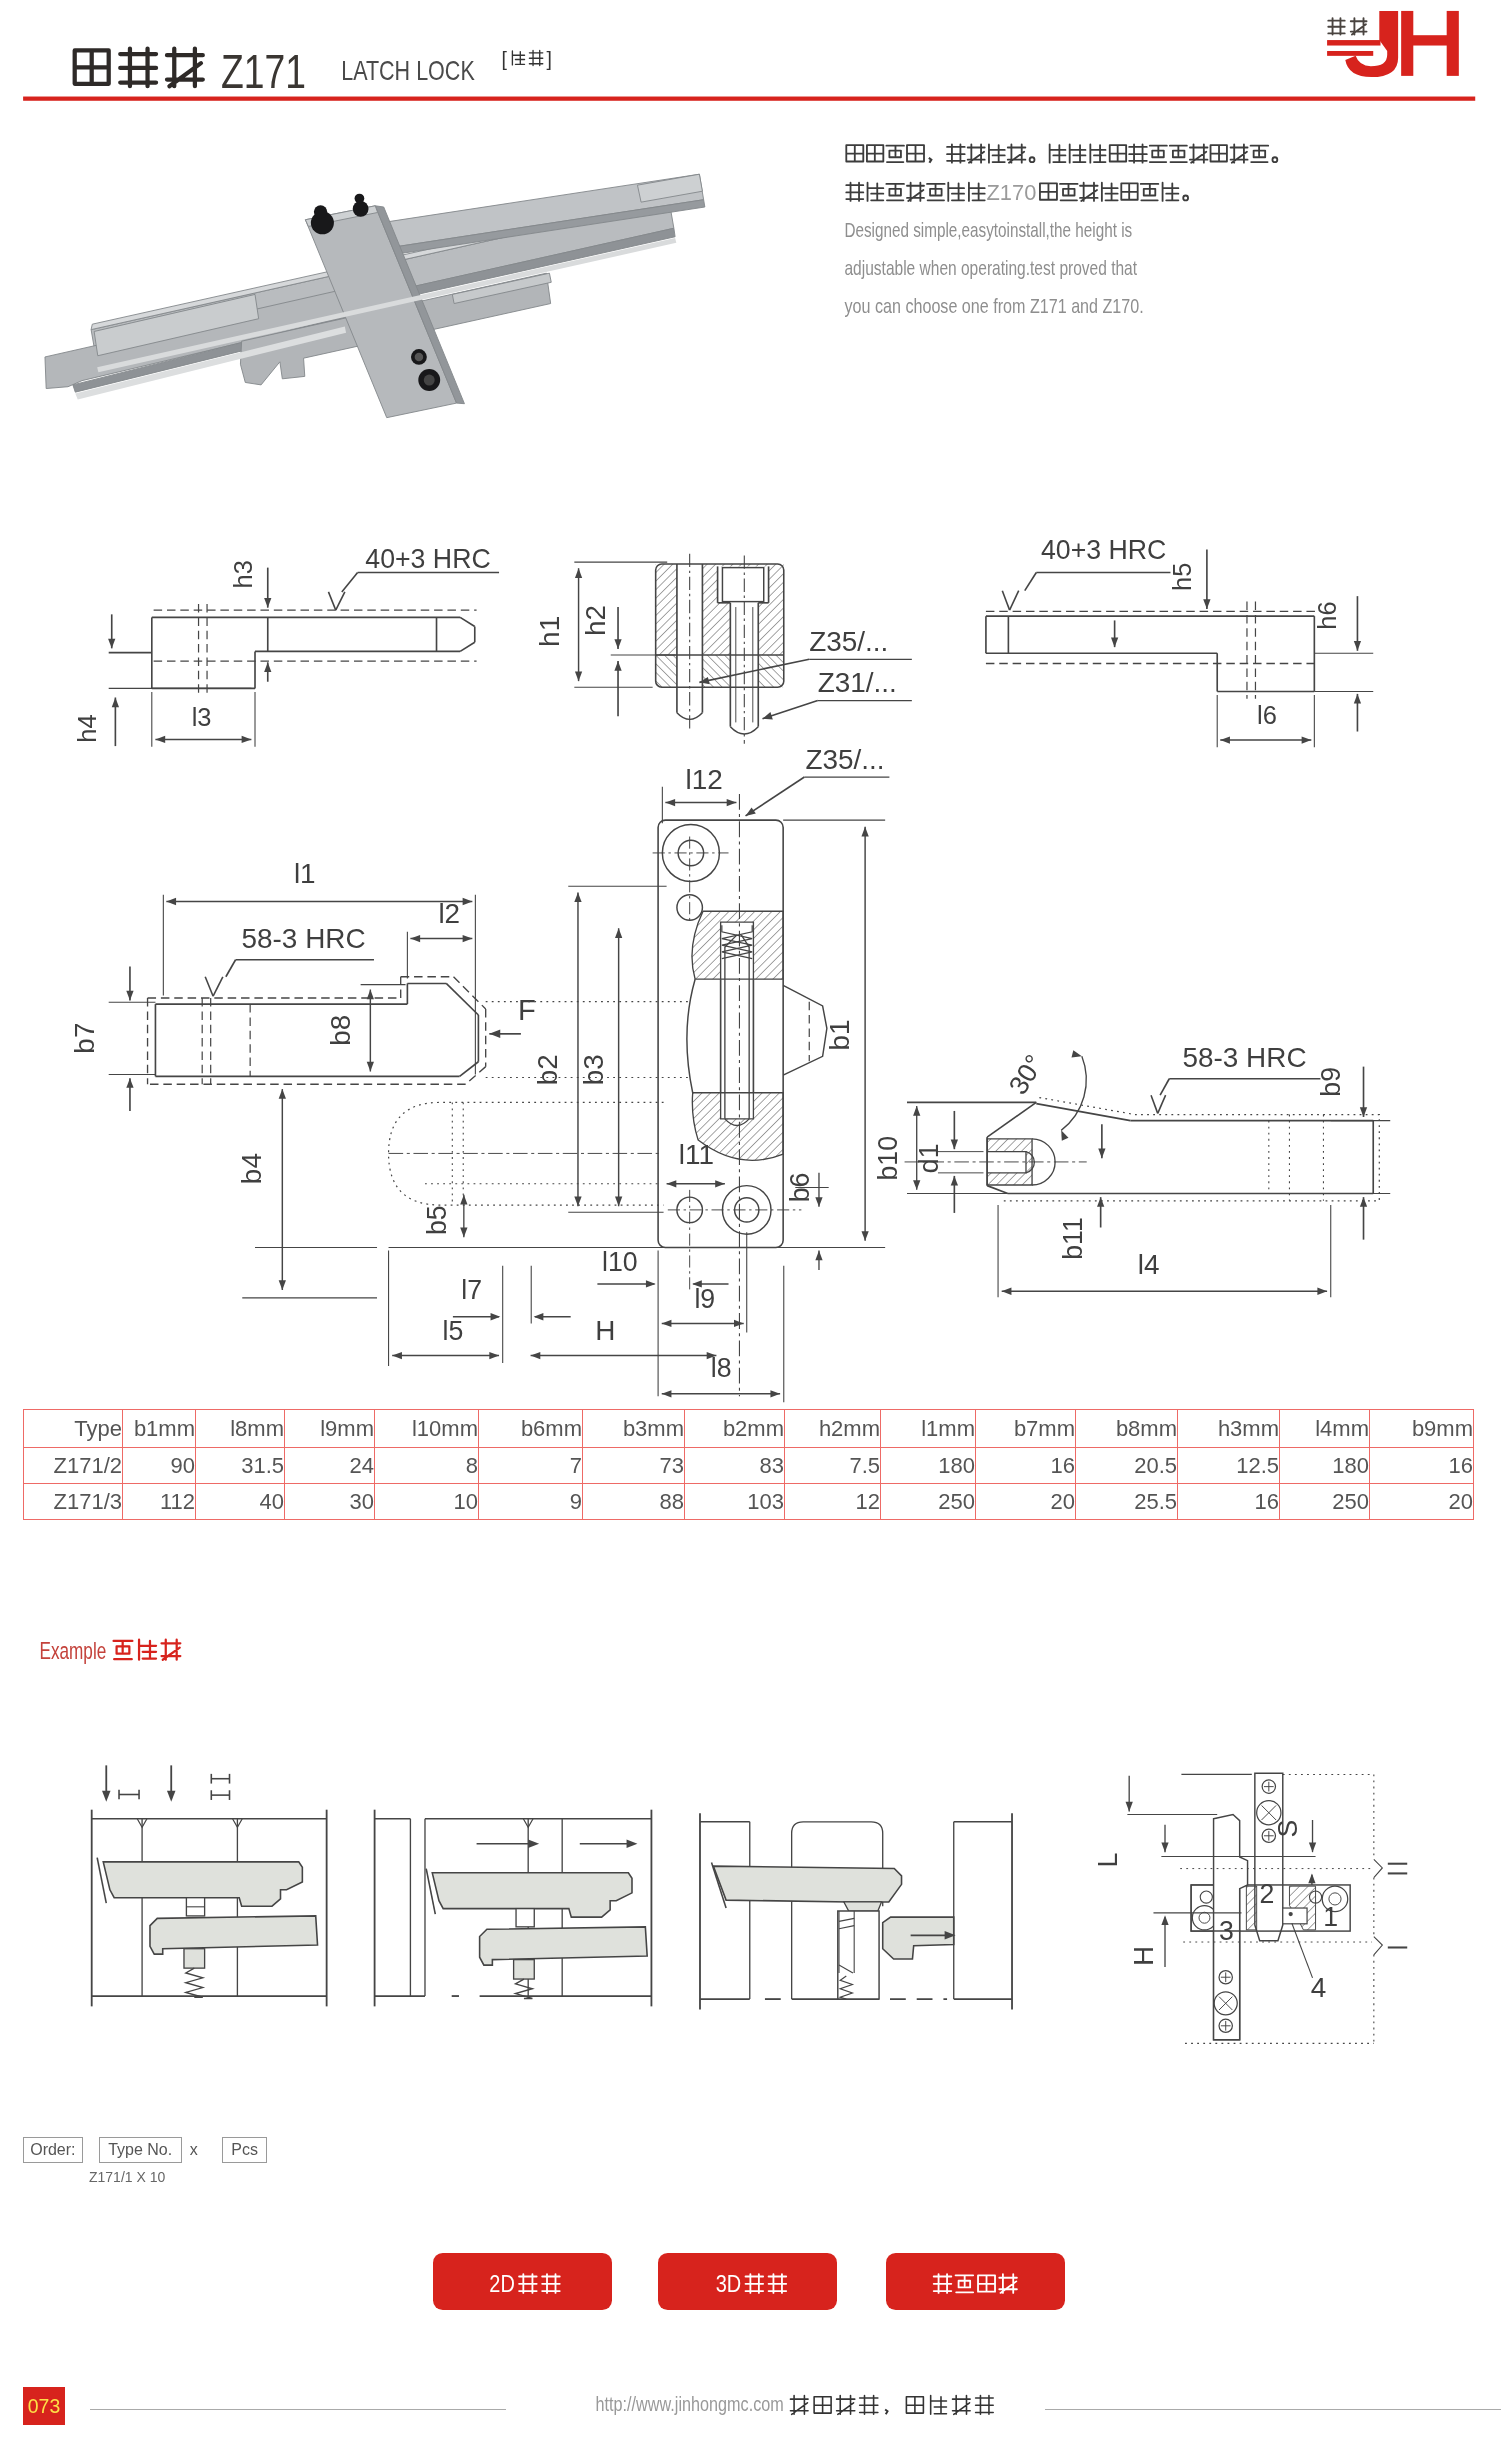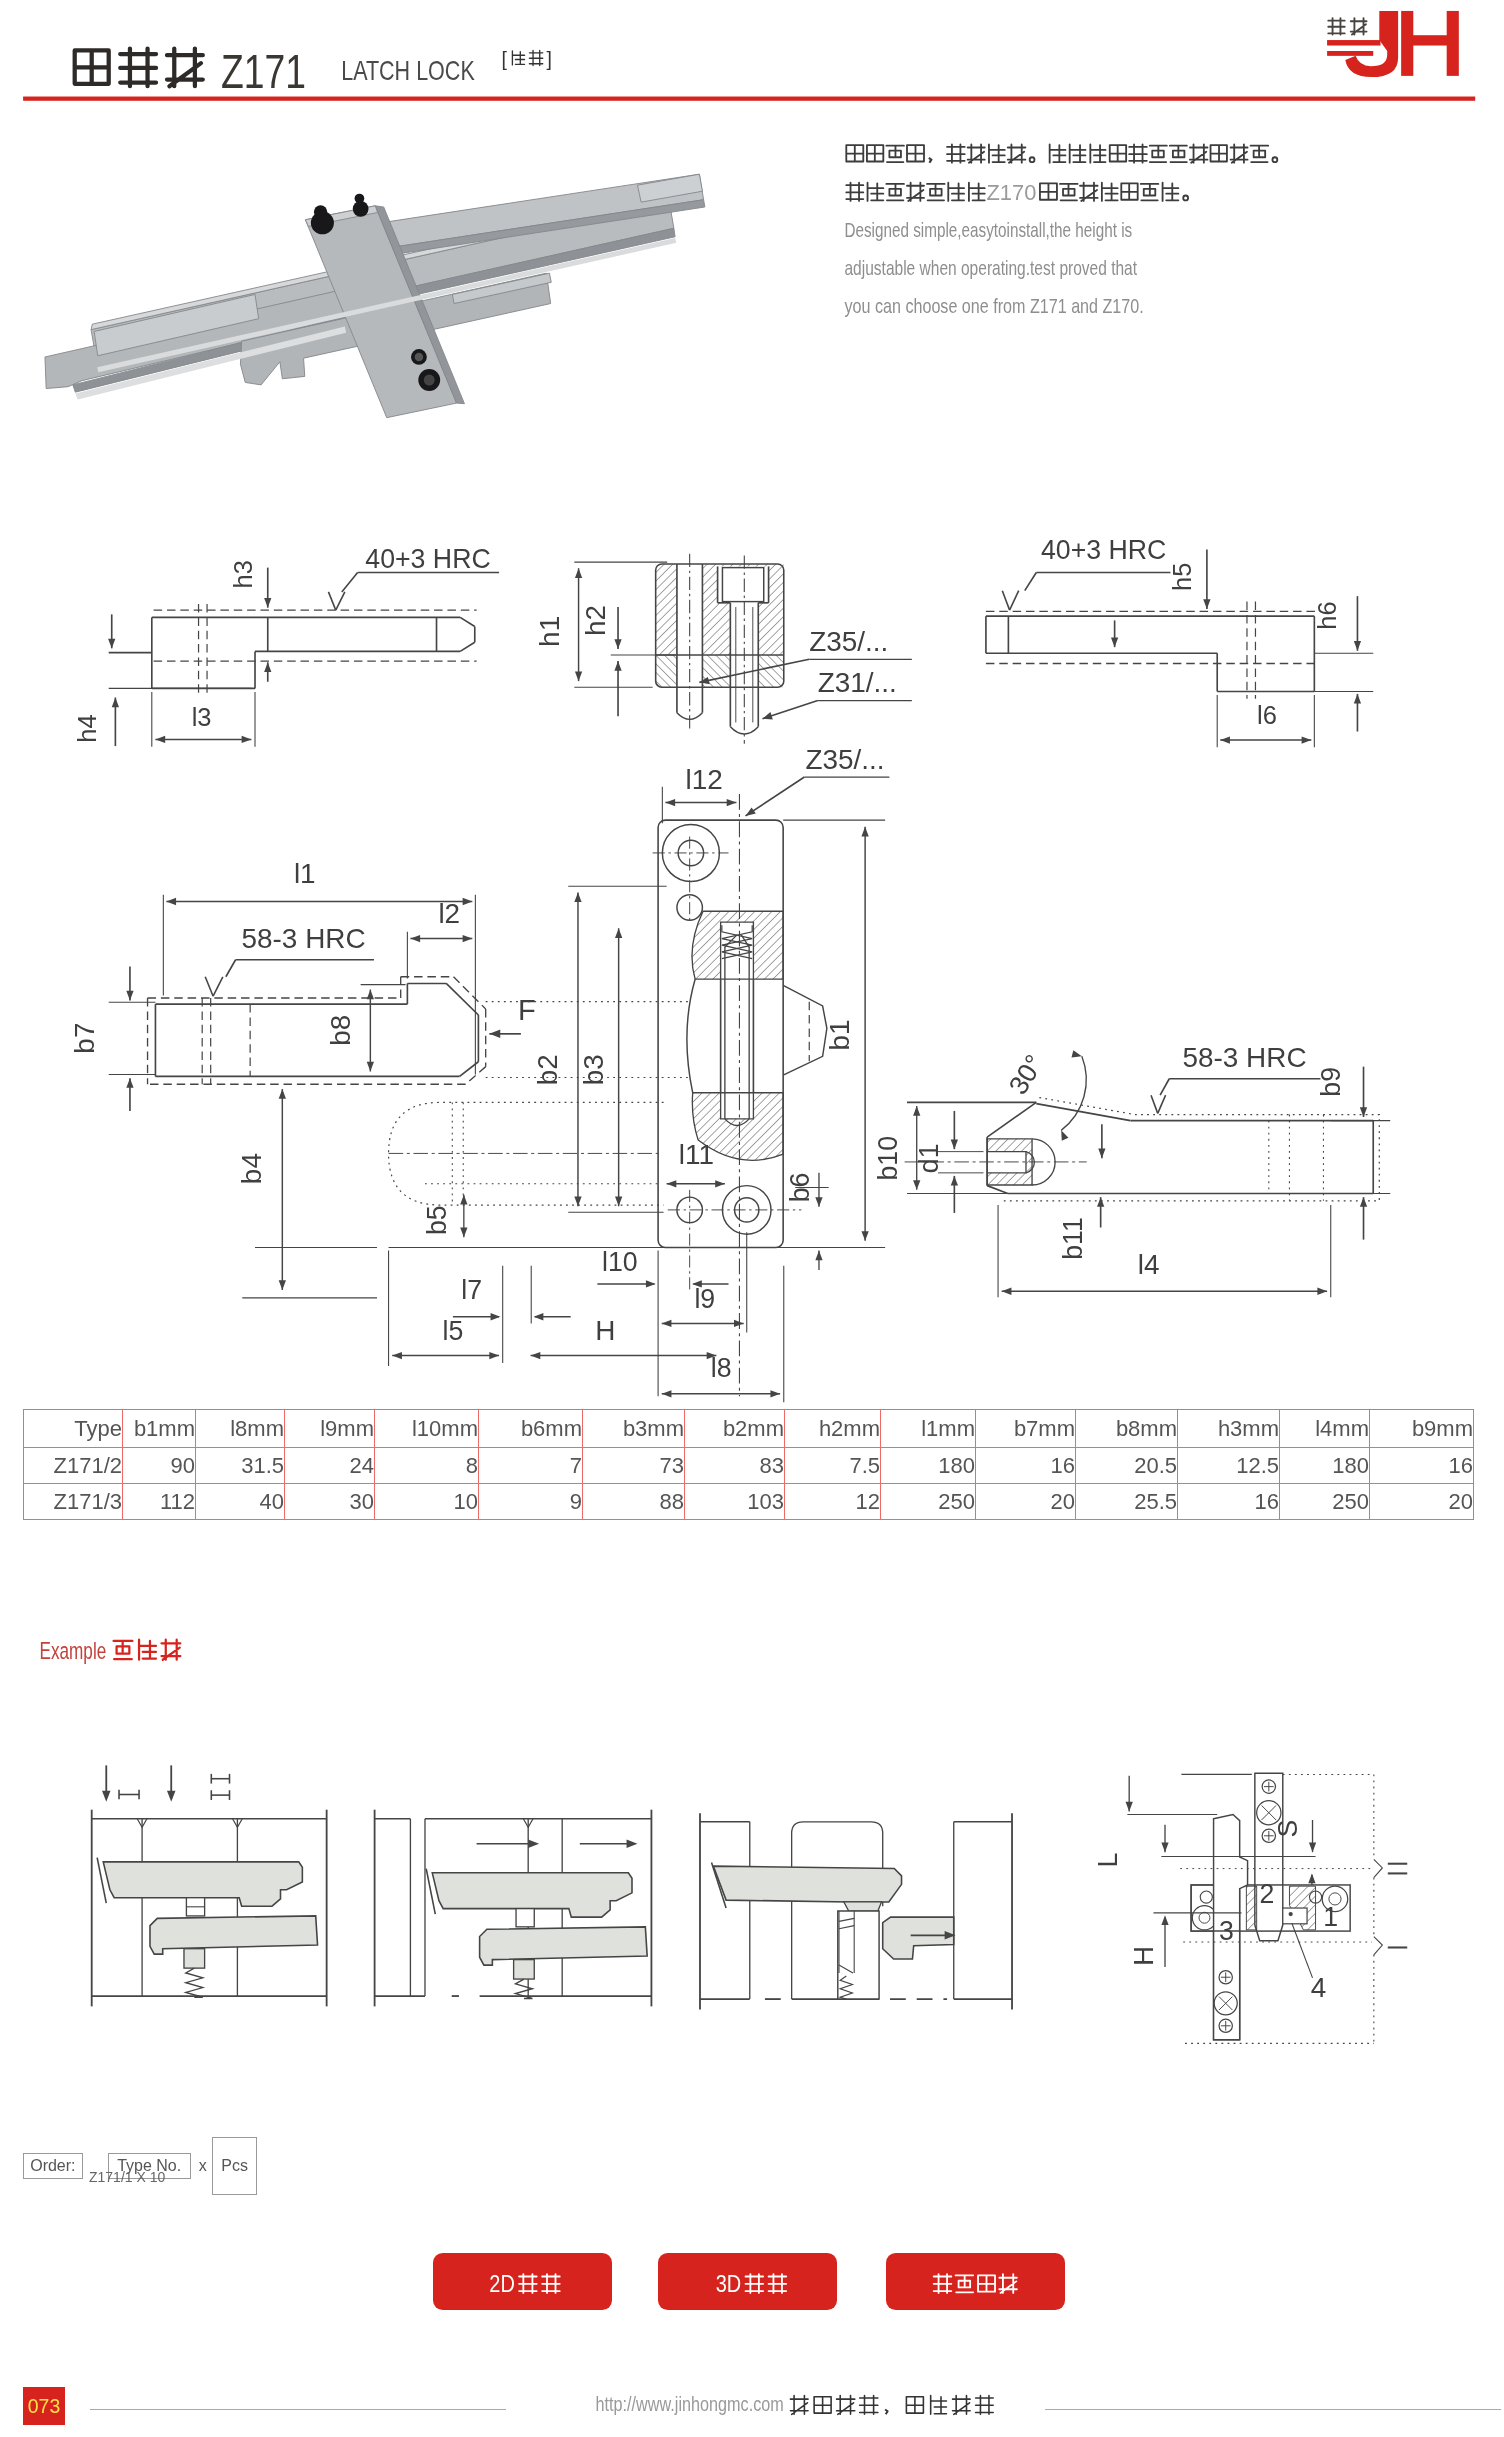--- a/index.html
+++ b/index.html
@@ -80,23 +80,23 @@
           <td>16</td>
           <td>250</td>
           <td>20</td>
         </tr>
 </tbody>
     </table>
 </div>
 
 <div class="abs" style="left:22.5px;top:2137px;font-size:16px;color:#555;white-space:nowrap">
 <span style="border:1.2px solid #9a9a9a;padding:3px 6.7px;display:inline-block">Order:</span>
-<span style="border:1.2px solid #9a9a9a;padding:3px 8.5px;display:inline-block;margin-left:20px">Type No.</span>
+<span style="border:1.2px solid #9a9a9a;padding:3px 8.5px;display:inline-block;margin-left:11px">Type No.</span>
 <span style="margin-left:3.6px">x</span>
-<span style="border:1.2px solid #9a9a9a;padding:19px 8px;display:inline-block;margin-left:1px">Pcs</span>
+<span style="border:1.2px solid #9a9a9a;padding:3px 8px;display:inline-block;margin-left:20px">Pcs</span>
 </div>
 
 <div class="abs" style="left:89px;top:2169px;font-size:14px;color:#666">Z171/1 X 10</div>
 
 <div class="btn" style="left:433px"></div>
 
 <div class="btn" style="left:658px"></div>
 
 <div class="btn" style="left:886px"></div>
 

